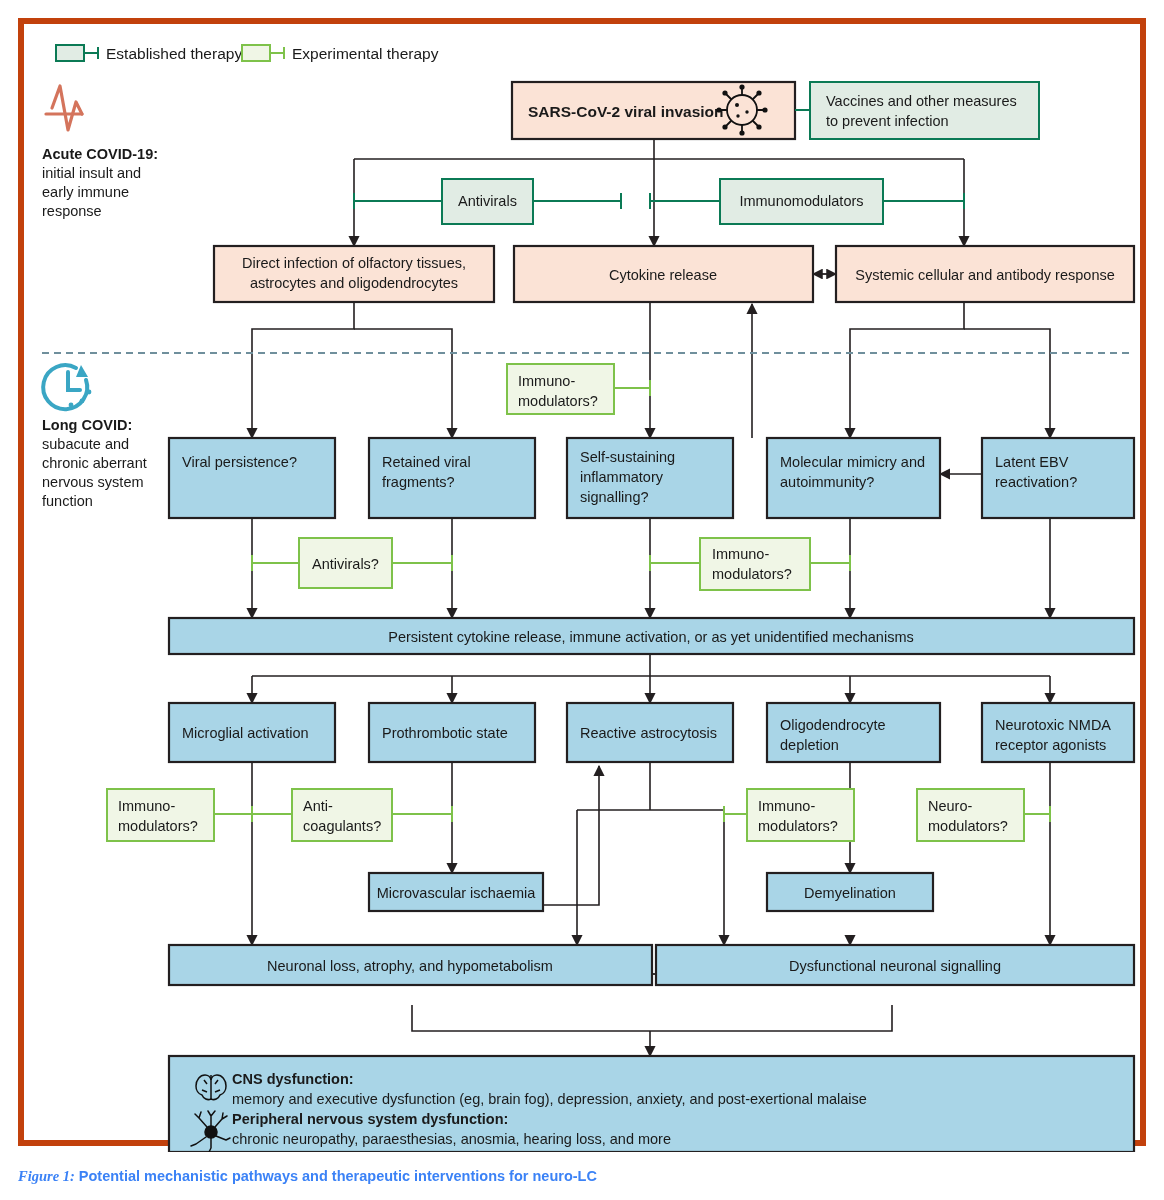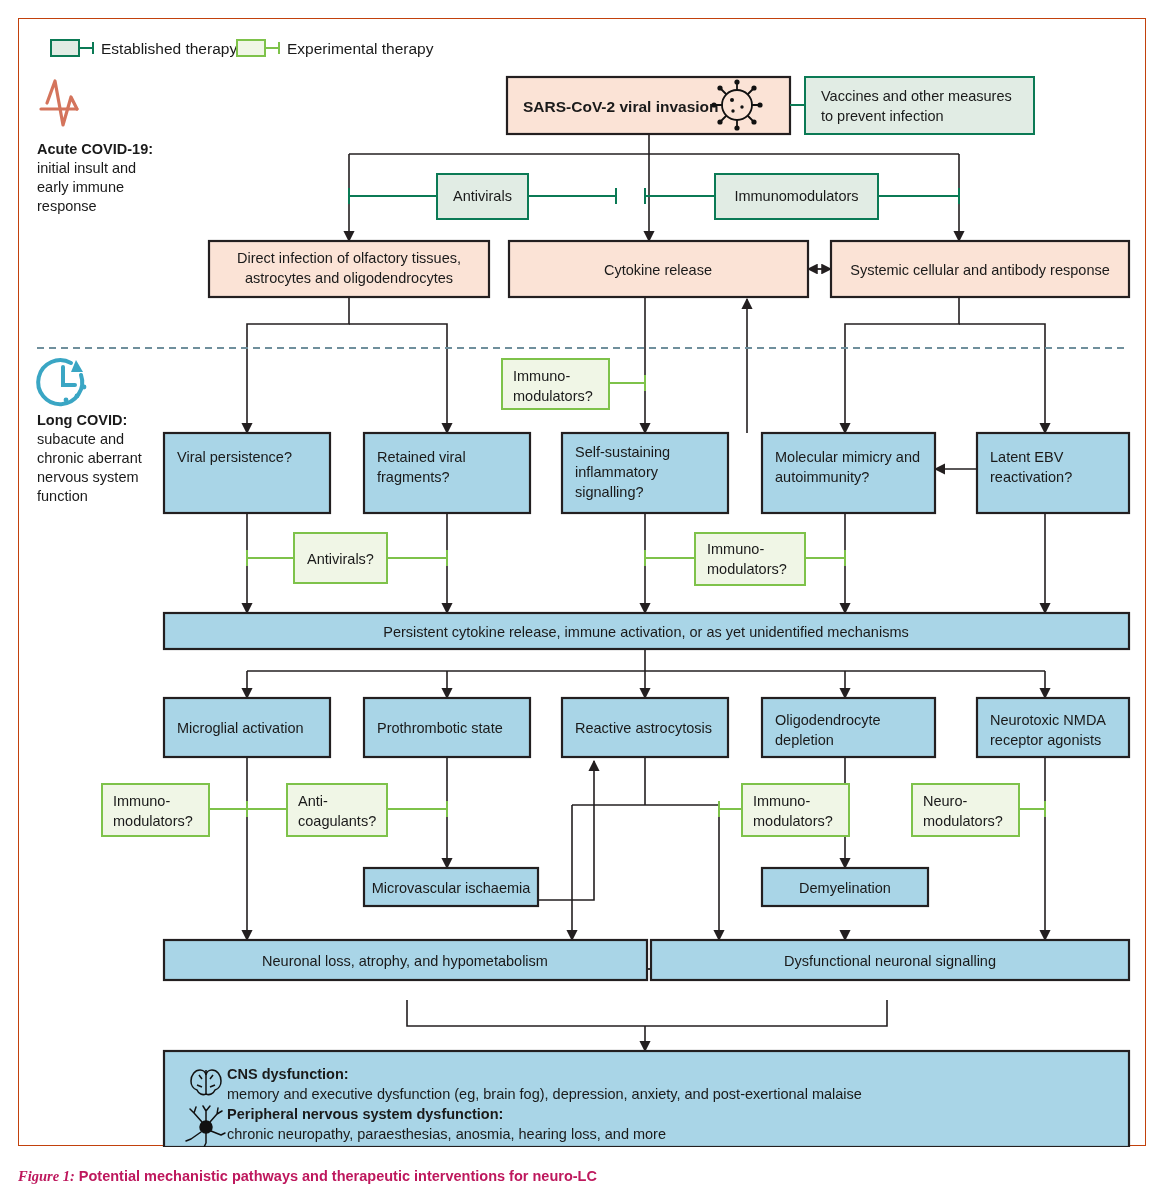--- a/index.html
+++ b/index.html
@@ -1,19 +1,19 @@
 <!DOCTYPE html>
 <html><head>
 <meta charset="utf-8">
 <style>
   html,body{margin:0;padding:0;background:#ffffff;}
   body{font-family:"Liberation Sans",sans-serif;width:1164px;height:1200px;position:relative;}
-  #frame{position:absolute;left:18px;top:18px;width:1128px;height:1128px;border:1px solid #c2410c;box-sizing:border-box;background:#fff;}
+  #frame{position:absolute;left:18px;top:18px;width:1128px;height:1128px;border:6px solid #c2410c;box-sizing:border-box;background:#fff;}
   svg{position:absolute;left:0;top:0;}
-  .cap{position:absolute;left:18px;top:1168px;font-size:14.5px;color:#be185d;}
+  .cap{position:absolute;left:18px;top:1168px;font-size:14.5px;color:#3b82f6;}
   .cap i{font-family:"Liberation Serif",serif;font-style:italic;font-weight:bold;}
   .cap b{font-weight:bold;}
   text{font-family:"Liberation Sans",sans-serif;fill:#1a1a1a;}
 </style>
 </head>
 <body>
 
 <div id="frame">
 <svg width="1128" height="1128" viewBox="0 0 1128 1128">
   <defs>

